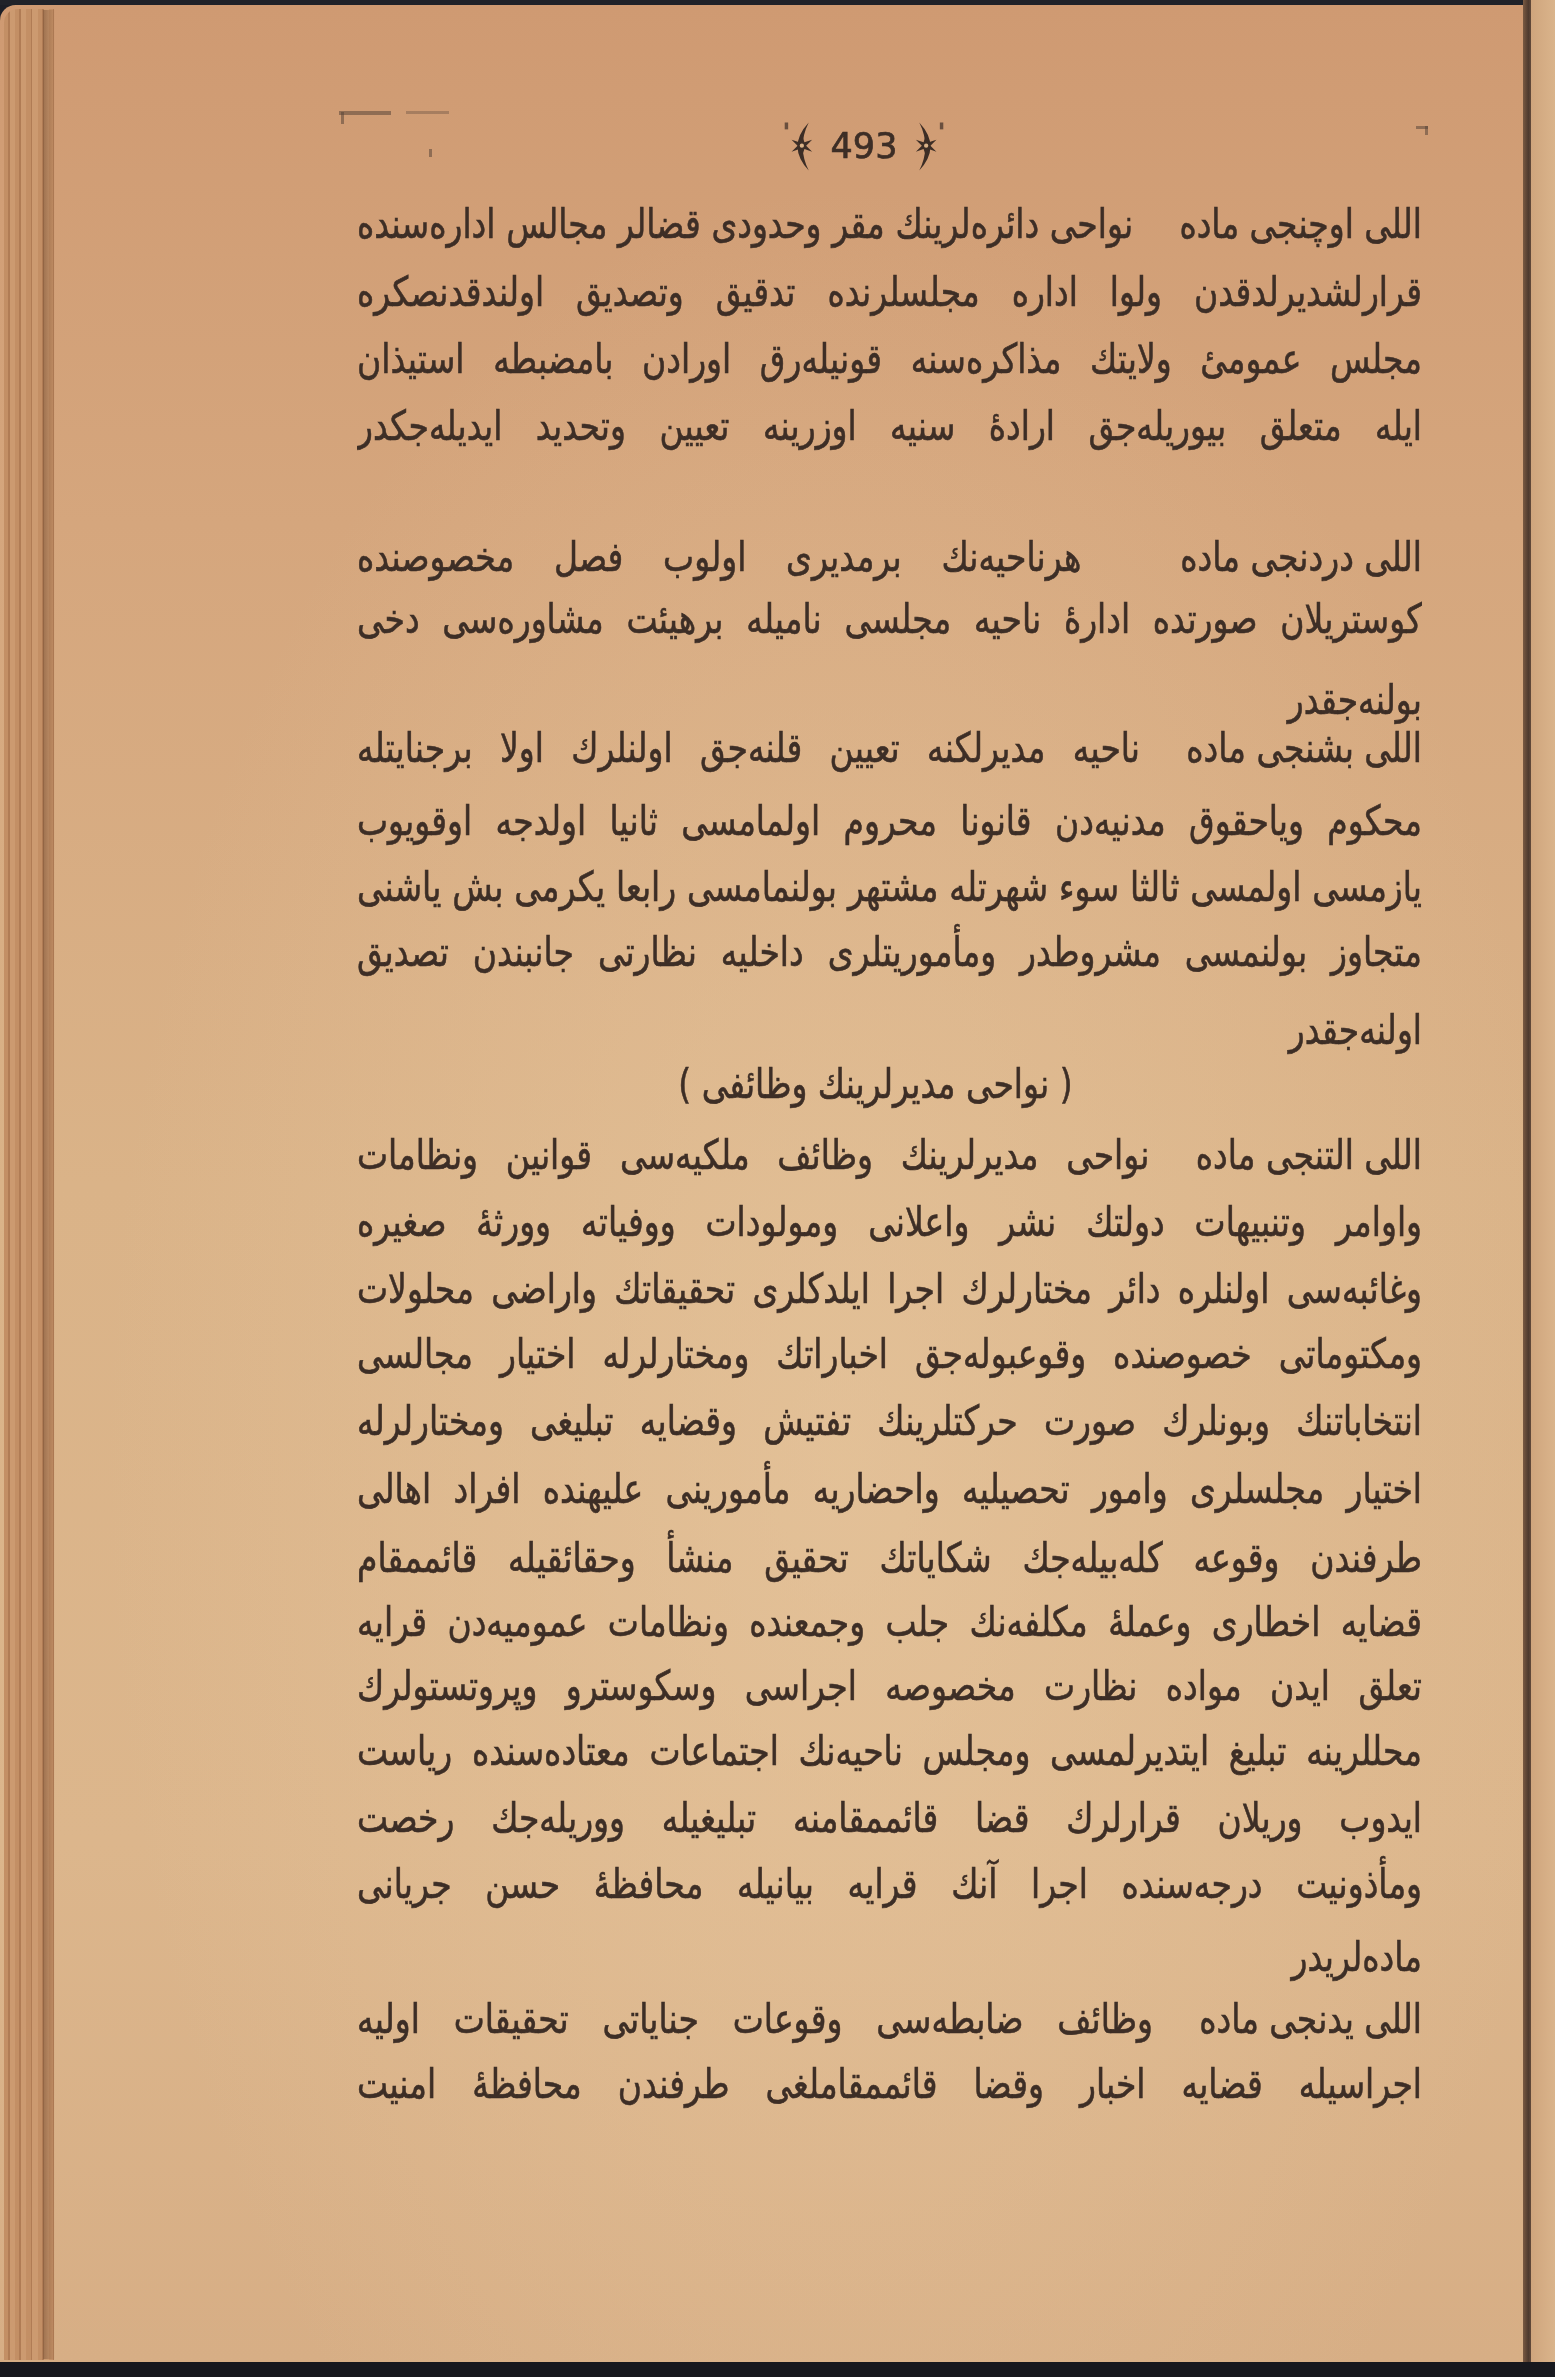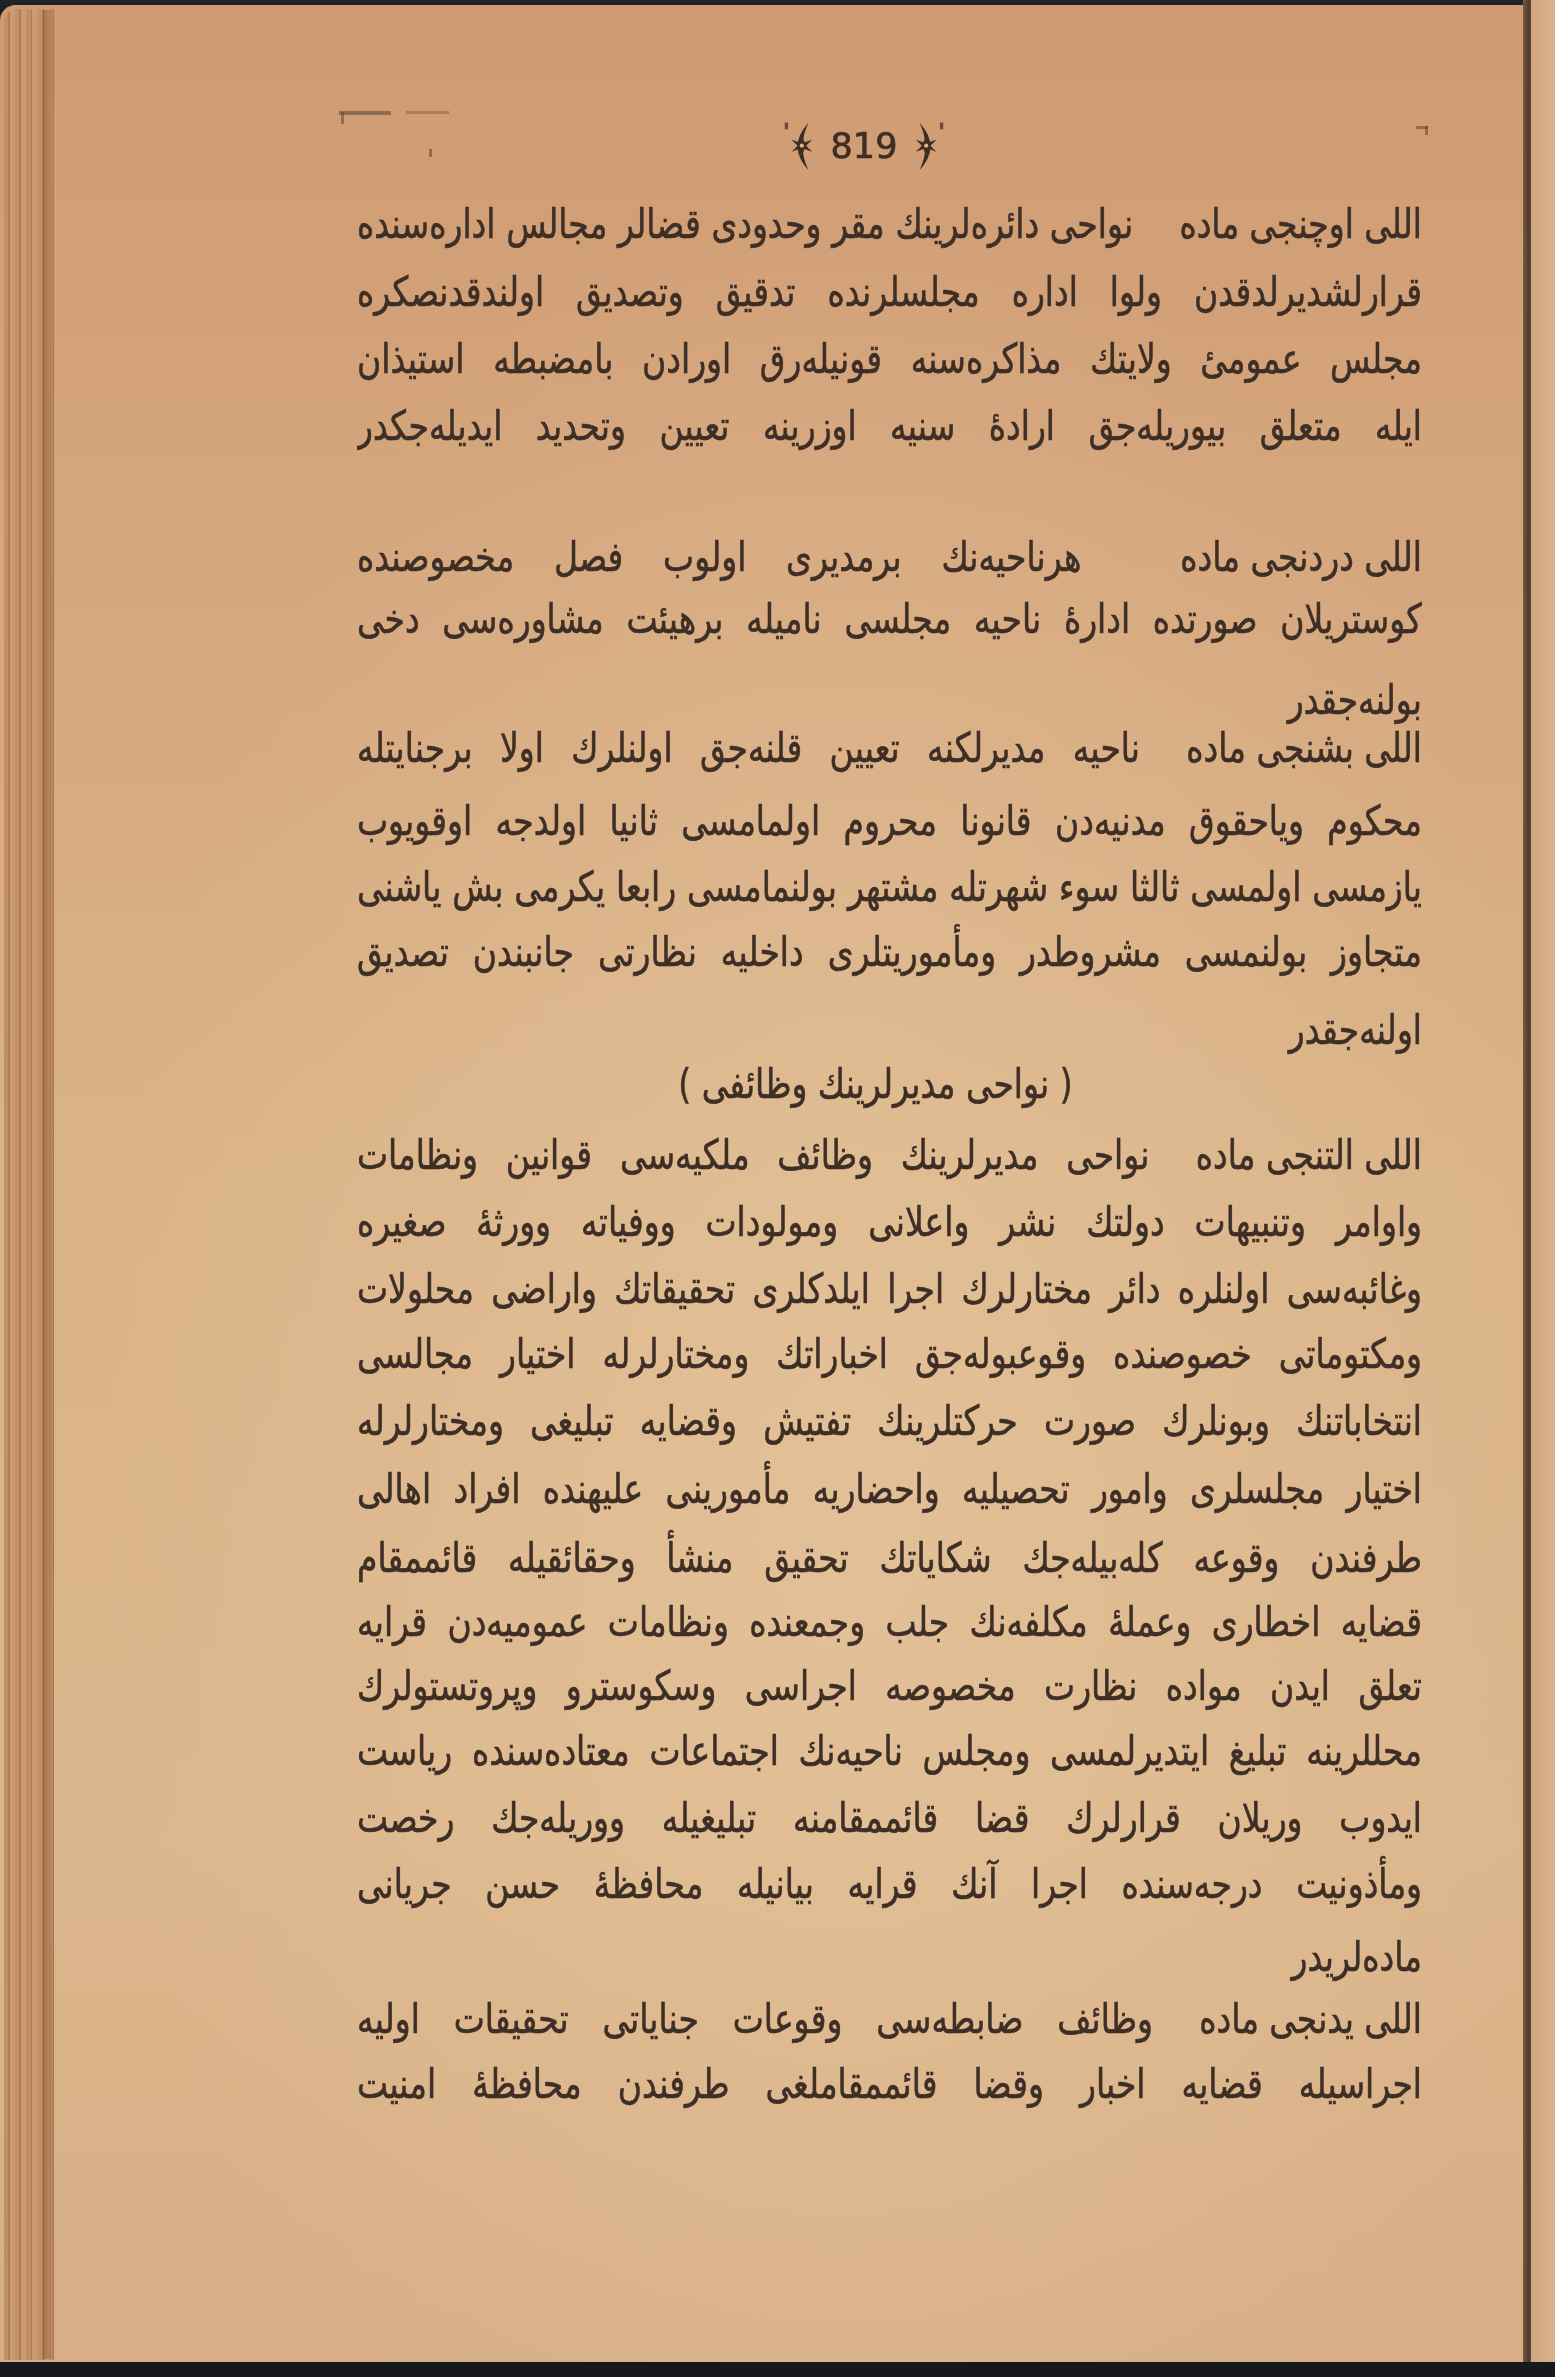--- a/index.html
+++ b/index.html
@@ -89,21 +89,21 @@
 <div class="smudge" style="left:1416px;top:126px;width:12px;height:2.6px;"></div>
 <div class="smudge" style="left:1425px;top:126px;width:2.6px;height:8.6px;"></div>
 
 <div class="page-number">
   <svg viewBox="0 0 42 64">
     <path d="M30 4 Q4 32 30 60 Q16 32 30 4 Z" fill="#3d2e26"></path>
     <polygon points="22,18 25,27 34,24 27,31 34,38 25,35 22,44 19,35 10,38 17,31 10,24 19,27" fill="#3d2e26"></polygon>
     <circle cx="22" cy="31" r="2.5" fill="#dab388"></circle>
     <rect x="2" y="4" width="4" height="8" fill="#3d2e26" opacity=".7"></rect>
   </svg>
-  <span class="num">819</span>
+  <span class="num">493</span>
   <svg viewBox="0 0 42 64">
     <path d="M12 4 Q38 32 12 60 Q26 32 12 4 Z" fill="#3d2e26"></path>
     <polygon points="20,18 23,27 32,24 25,31 32,38 23,35 20,44 17,35 8,38 15,31 8,24 17,27" fill="#3d2e26"></polygon>
     <circle cx="20" cy="31" r="2.5" fill="#dab388"></circle>
     <rect x="36" y="4" width="4" height="8" fill="#3d2e26" opacity=".7"></rect>
   </svg>
 </div>
 
 <div class="line fit" style="top:189px">
   <span class="label">اللی اوچنجی ماده</span><span>نواحی دائره‌لرینك مقر وحدودی قضالر مجالس اداره‌سنده</span>

